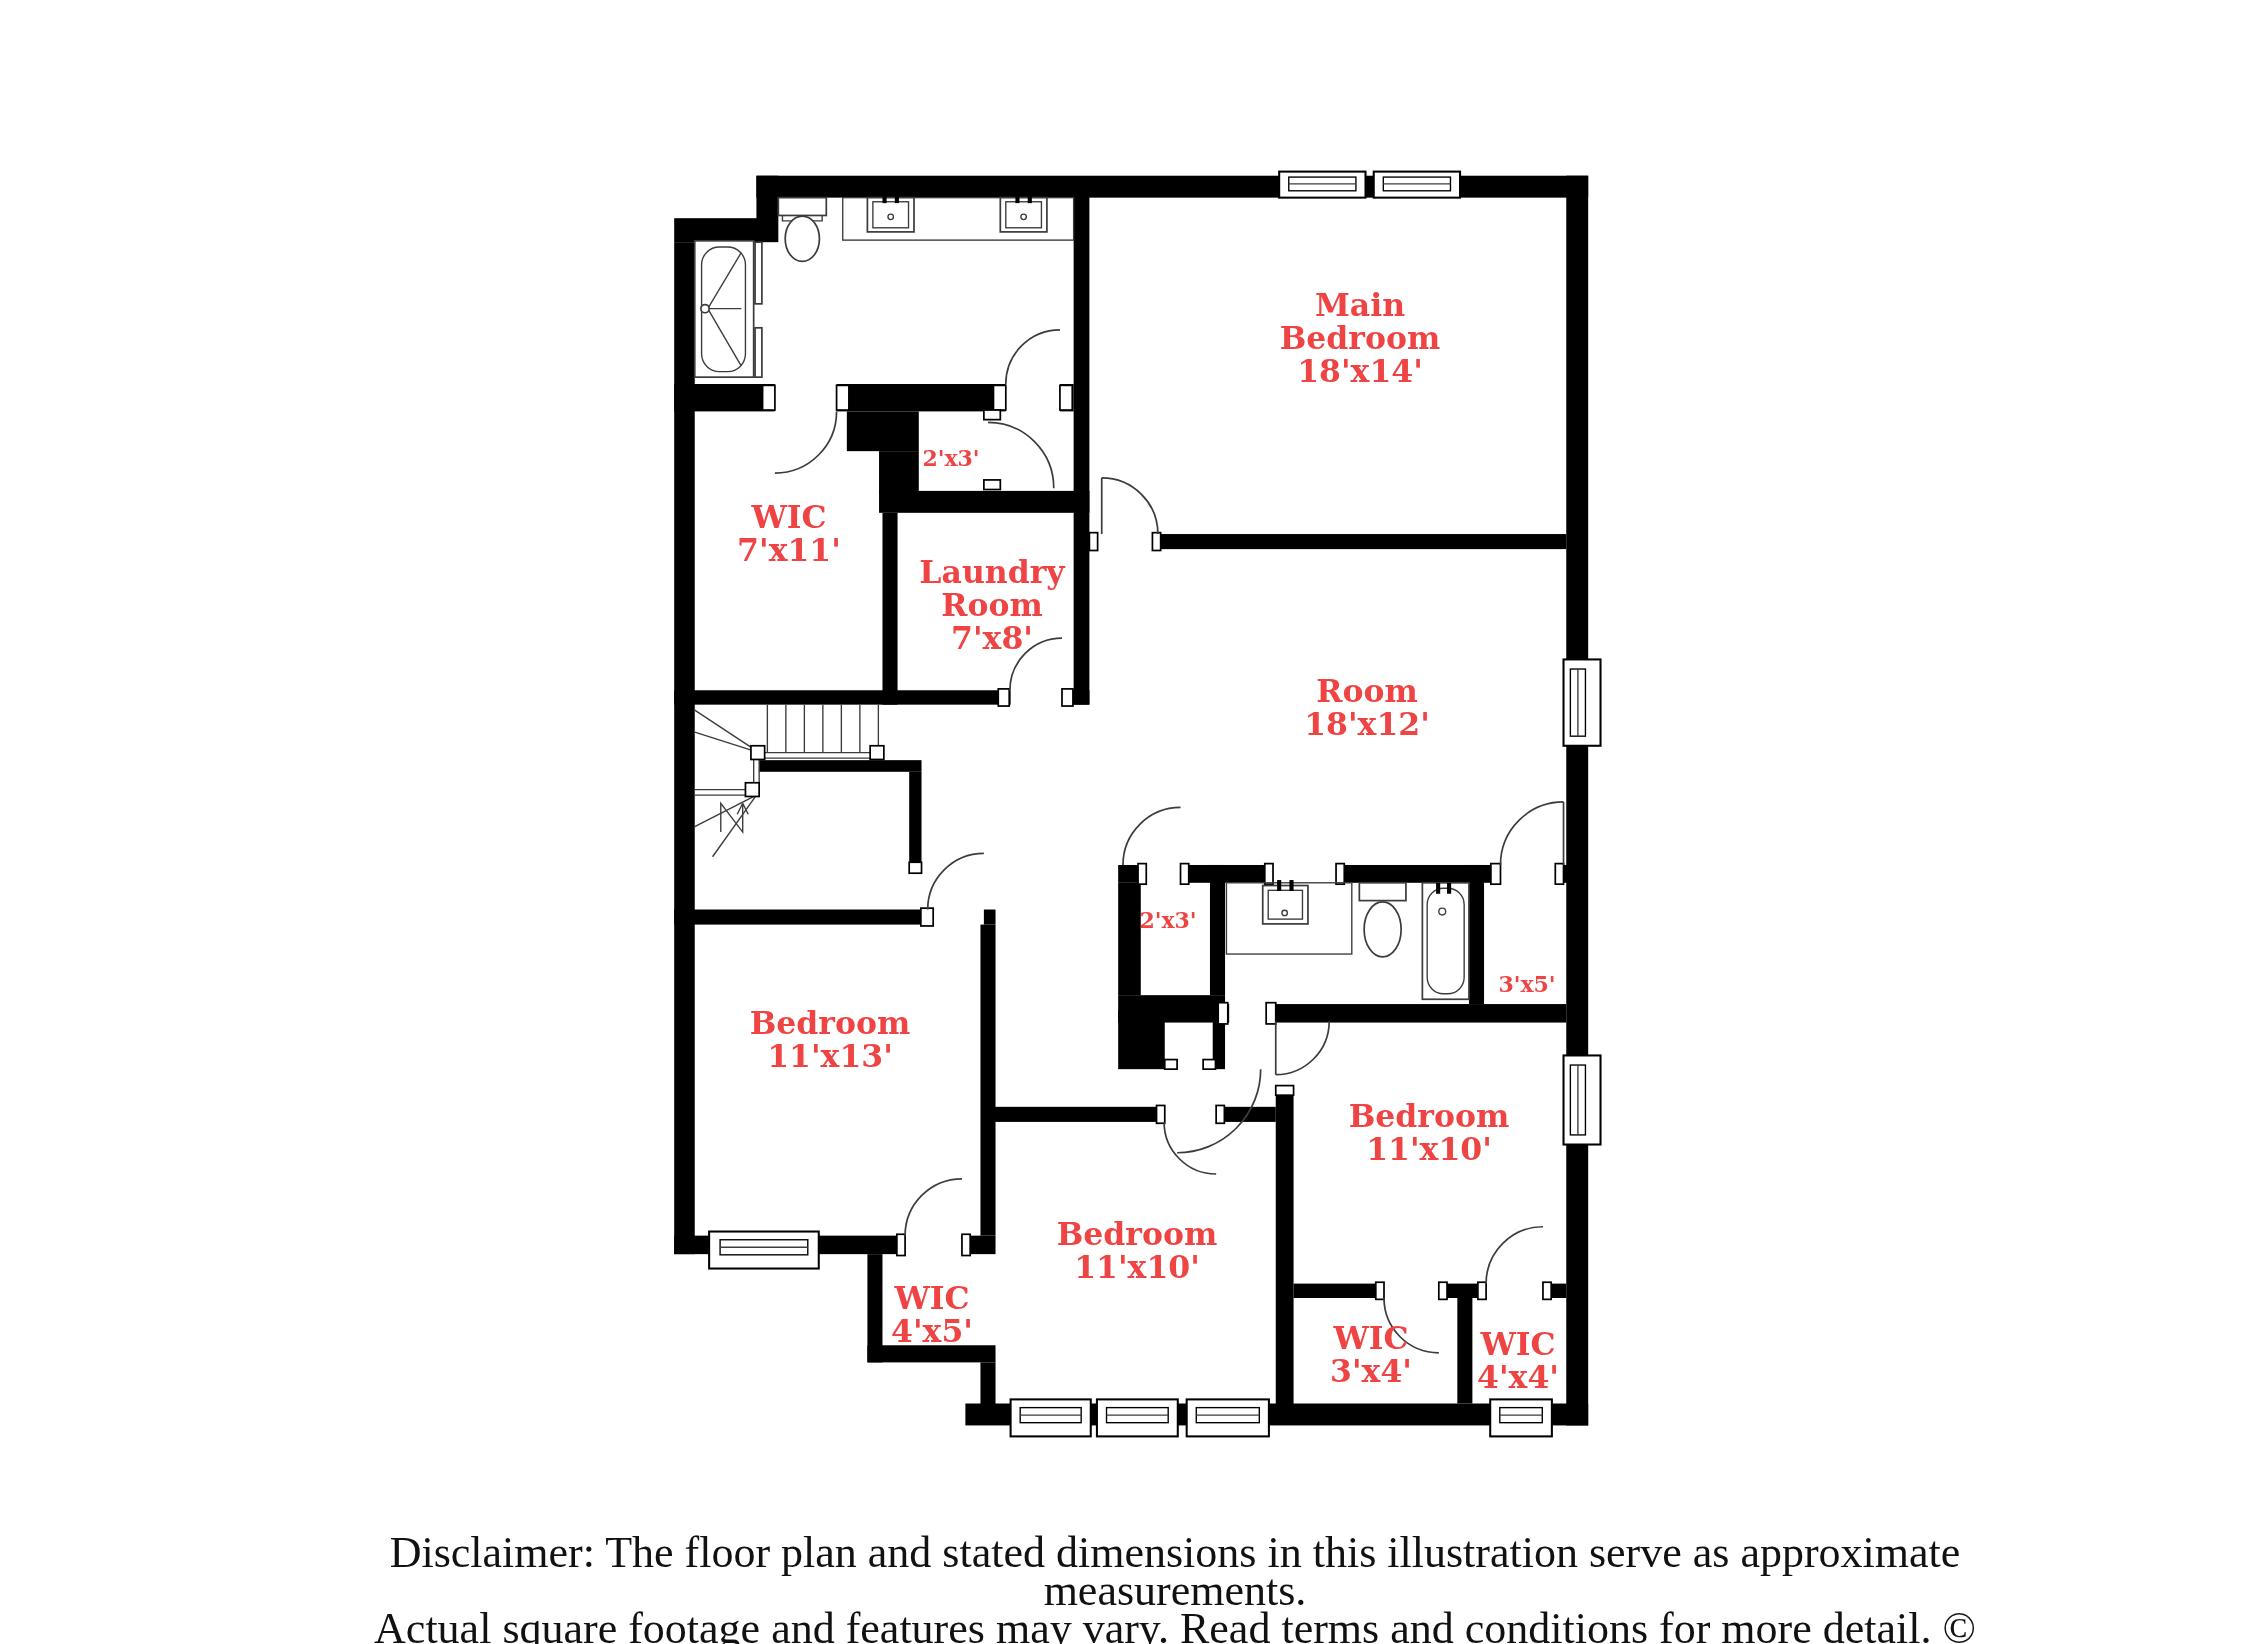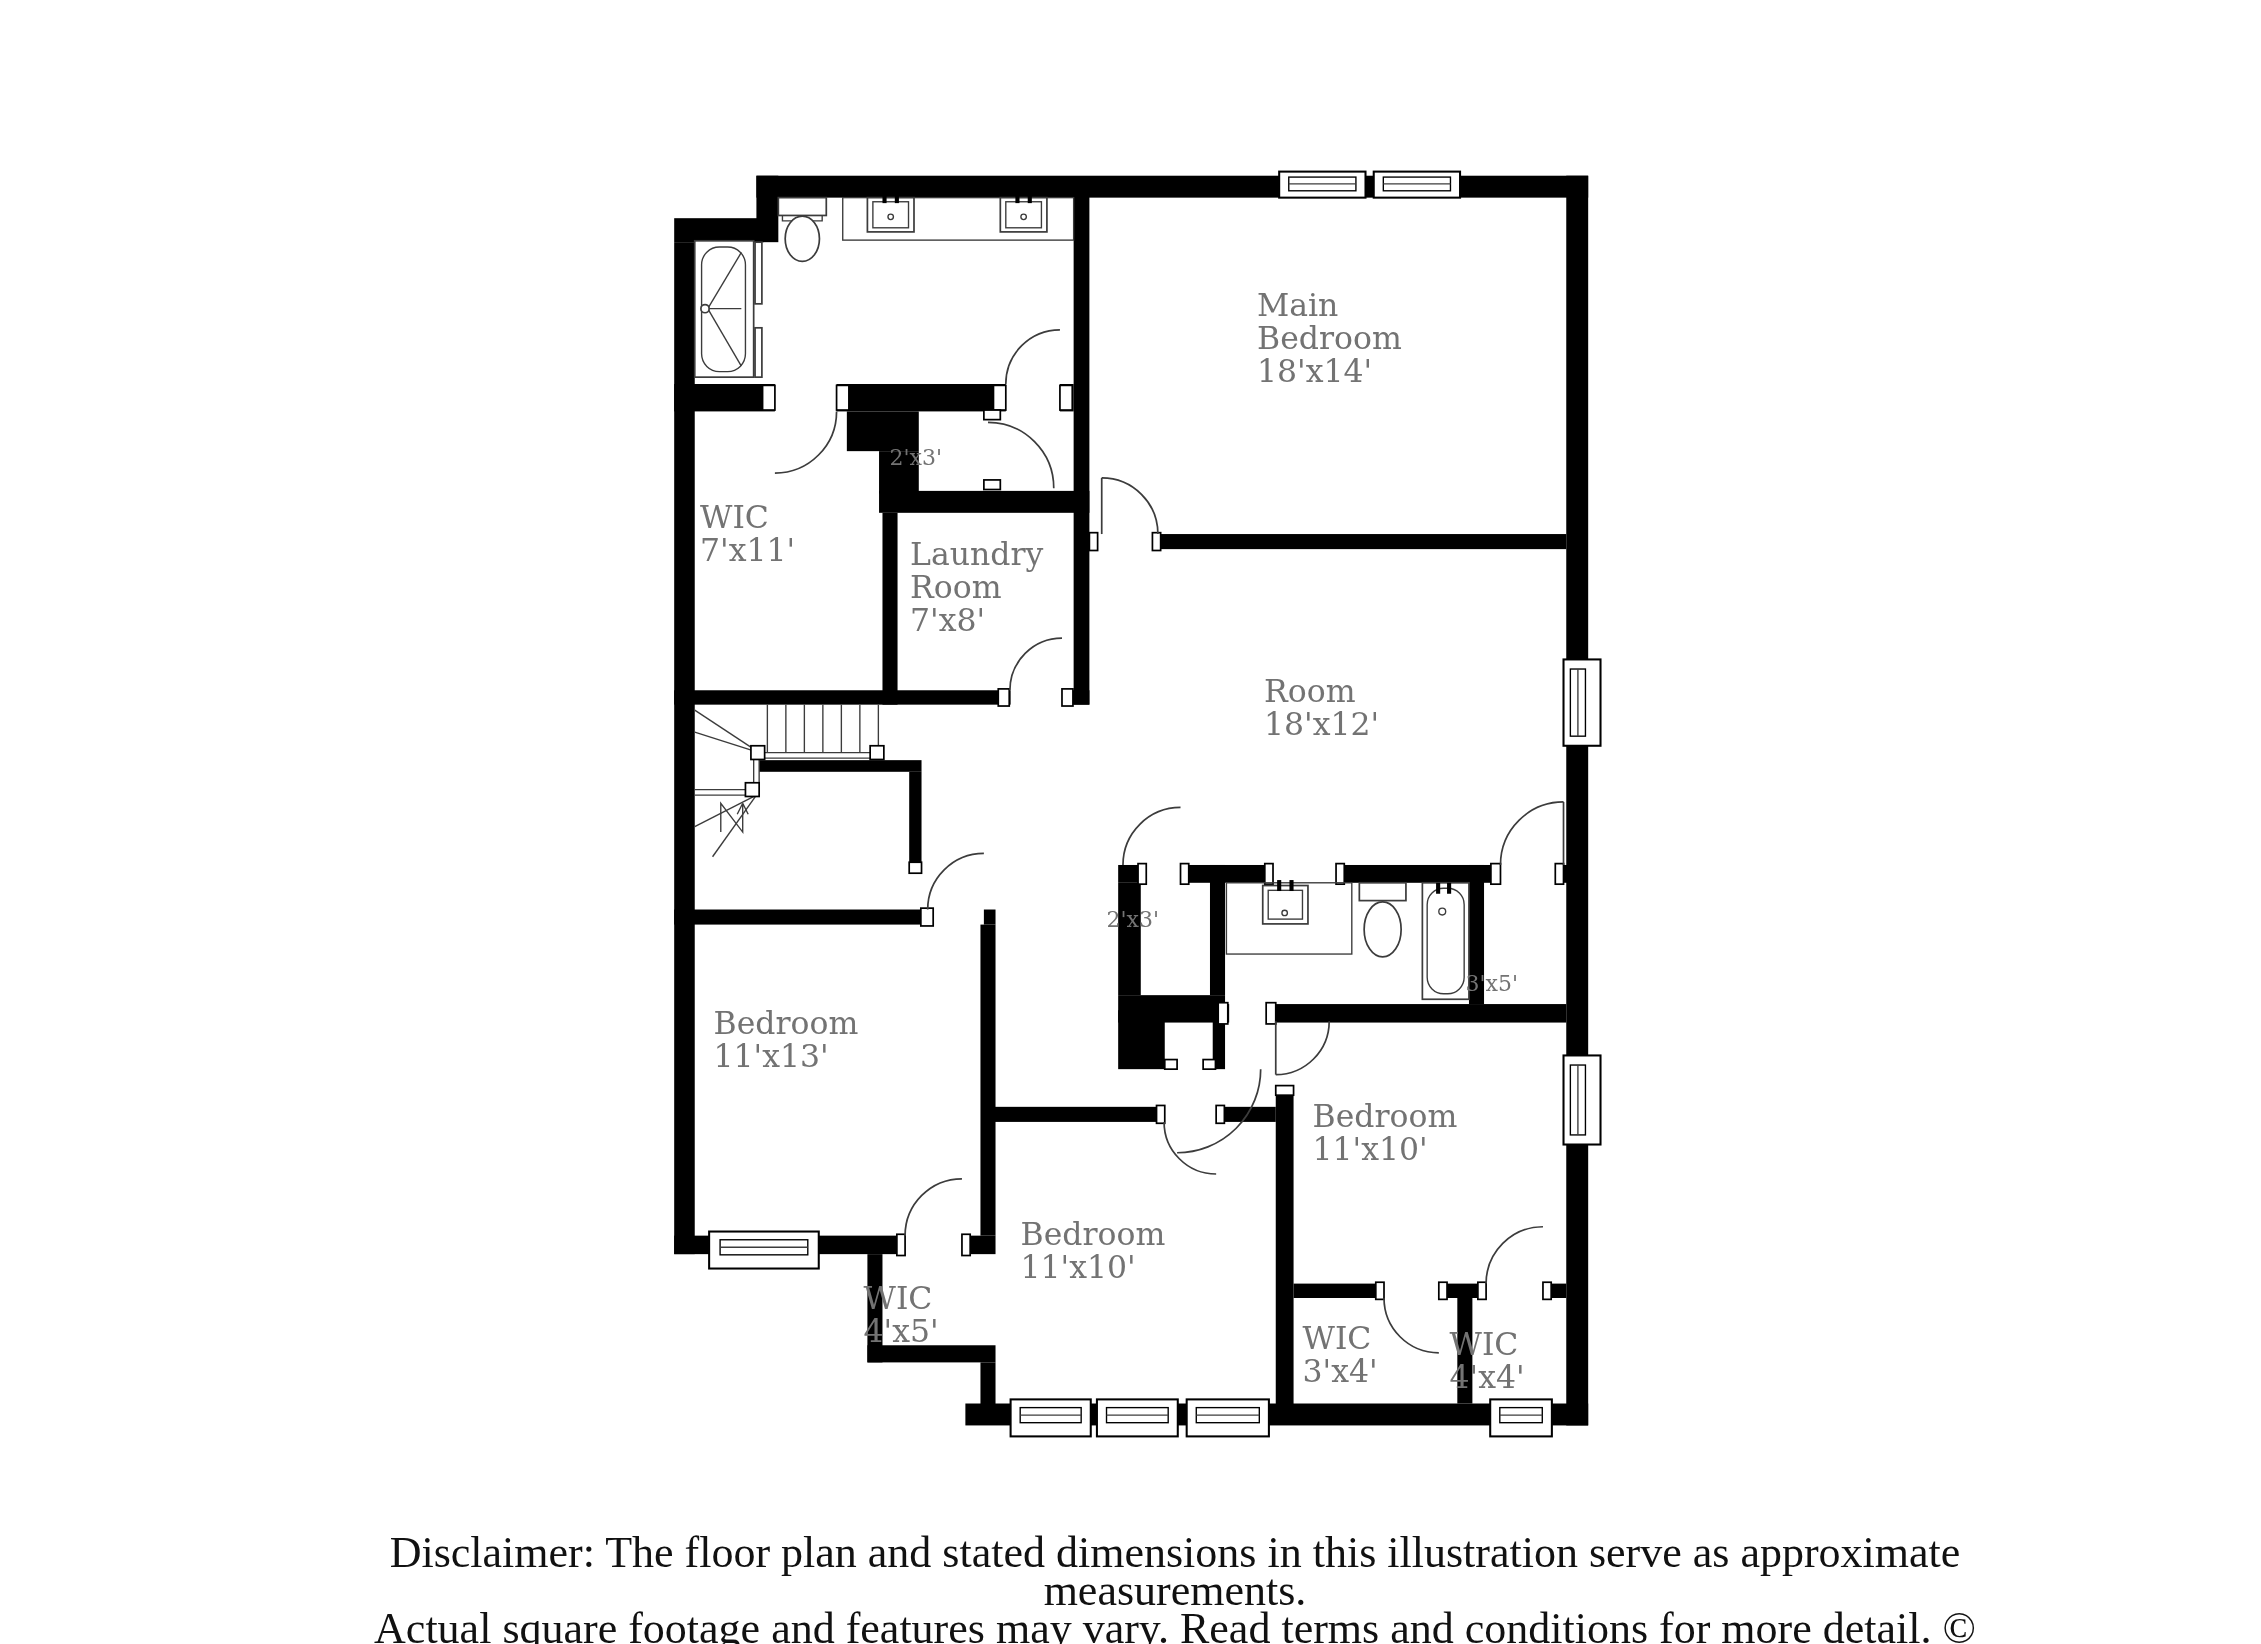--- a/index.html
+++ b/index.html
@@ -1,19 +1,19 @@
 <!DOCTYPE html>
 <html style="font-size:11px"><head>
 <meta charset="utf-8">
 <style>
   html,body{margin:0;padding:0;width:2261px;height:1645px;background:#ffffff;overflow:hidden;}
   #plan{position:relative;width:2261px;height:1645px;background:#ffffff;}
   #plan svg{position:absolute;left:0;top:0;}
-  .room-label{position:absolute;transform:translate(-50%,-50%);
-    font-family:"DejaVu Serif","Liberation Serif",serif;font-weight:400;color:#737373;line-height:1.04;}
+  .room-label{position:absolute;transform:translate(-50%,-50%);text-align:center;
+    font-family:"DejaVu Serif","Liberation Serif",serif;font-weight:700;color:#ef4444;line-height:1.04;}
   .room-label .nm{display:block;white-space:pre-line;}
   .room-label .dm{display:block;}
   .sz-lg{font-size:31.5px;}
   .sz-sm{font-size:22px;}
   #disclaimer{position:absolute;left:1175px;top:1534px;transform:translateX(-50%);width:1782px;
     text-align:center;font-family:"Liberation Serif","DejaVu Serif",serif;font-weight:400;
     font-size:44px;line-height:38px;color:#111111;}
   .wall{fill:#000000;stroke:none;}
   .jamb{fill:#ffffff;stroke:#000000;stroke-width:2.5;}
   .fx{fill:#ffffff;stroke:#3c3c3c;stroke-width:2.5;}
@@ -273,21 +273,21 @@
 </svg>
 
   <div class="room-label sz-lg" style="left:1360px;top:338px;width:206px;">
     <span class="nm">Main Bedroom</span>
     <span class="dm">18'x14'</span>
   </div>
   <div class="room-label sz-lg" style="left:789px;top:534px;width:178px;">
     <span class="nm">WIC</span>
     <span class="dm">7'x11'</span>
   </div>
-  <div class="room-label sz-lg" style="left:992px;top:587px;width:164px;">
+  <div class="room-label sz-lg" style="left:992px;top:605px;width:164px;">
     <span class="nm">Laundry Room</span>
     <span class="dm">7'x8'</span>
   </div>
   <div class="room-label sz-sm" style="left:951px;top:458px;width:123px;">
     <span class="nm"></span>
     <span class="dm">2'x3'</span>
   </div>
   <div class="room-label sz-lg" style="left:1367px;top:708px;width:206px;">
     <span class="nm">Room</span>
     <span class="dm">18'x12'</span>

